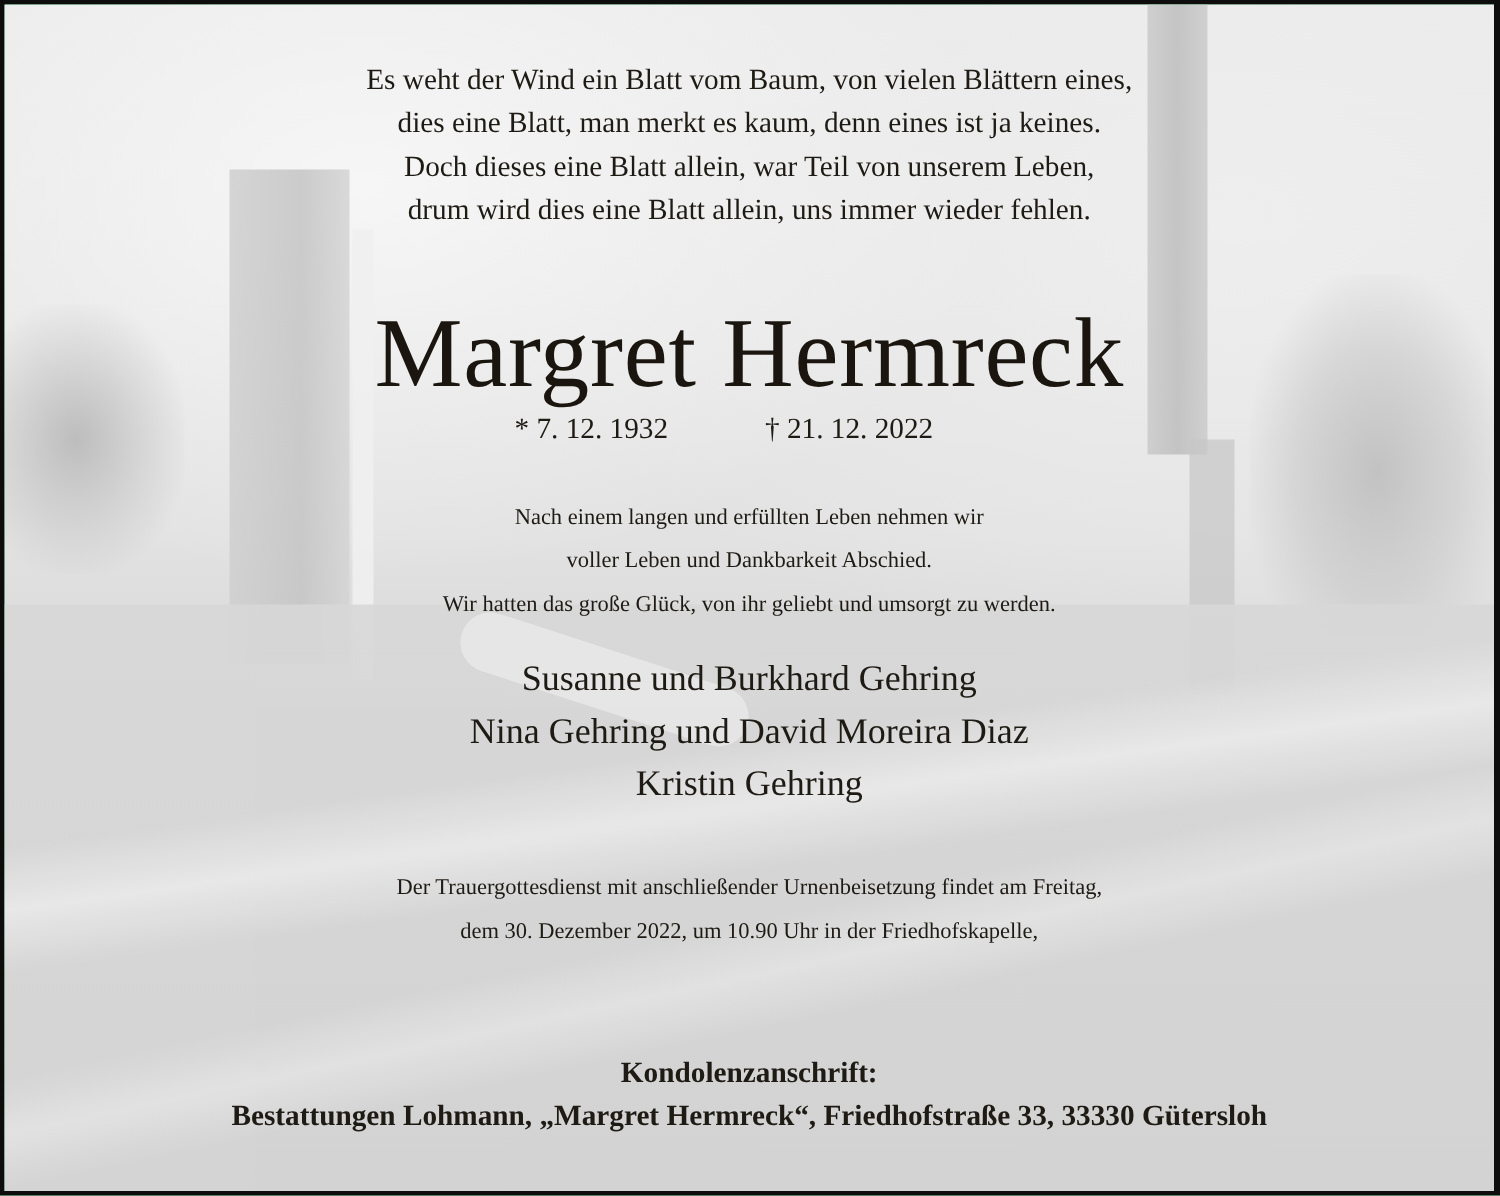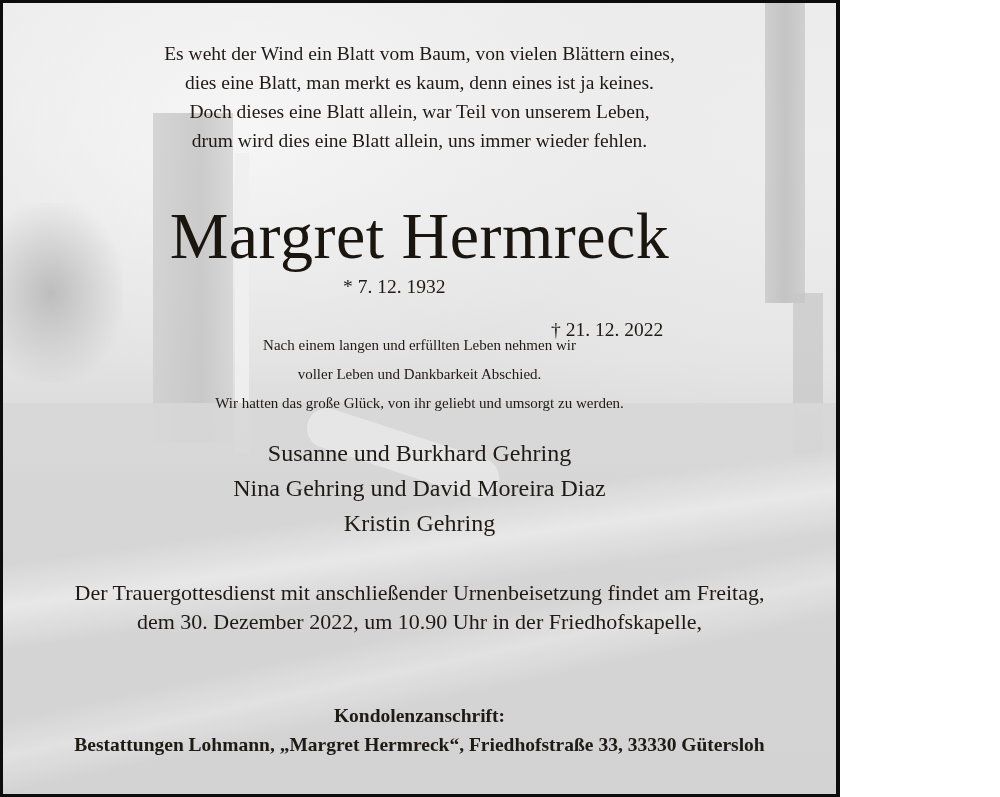--- a/index.html
+++ b/index.html
@@ -4,21 +4,21 @@
   <style>
     html, body { margin: 0; padding: 0; }
     body {
       width: 1000px; height: 797px; overflow: hidden;
       background: #ffffff;
       font-family: "Liberation Serif", "DejaVu Serif", serif;
       color: #1e1a14;
     }
     .notice {
       position: relative;
-      width: 840px; height: 797px;
+      width: 1000px; height: 797px;
       box-sizing: border-box;
       border: 3px solid #0d0d0d;
       border-right-width: 4px;
       overflow: hidden;
       background: #86efac;
     }
     
     .bg { position: absolute; inset: 0; z-index: 0; }
     .bg div { position: absolute; }
     .sky {
@@ -81,32 +81,32 @@
     .name {
       position: absolute; left: 0; right: 0; top: 198px;
       font-size: 66px; line-height: 70px; letter-spacing: 0.5px;
       color: #1a150e;
     }
     .dates {
       position: absolute; left: 0; right: 0; top: 269px;
       font-size: 19.5px; line-height: 30px;
     }
     .dates .birth { position: absolute; left: 340px; }
-    .dates .death { position: absolute; left: 548px; margin-top: 43px; }
+    .dates .death { position: absolute; left: 507px; }
     .message {
       position: absolute; left: 0; right: 0; top: 328px;
       font-size: 15px; line-height: 29px;
     }
     .family {
       position: absolute; left: 0; right: 0; top: 433px;
       font-size: 24px; line-height: 35px;
     }
     .service {
       position: absolute; left: 0; right: 0; top: 575px;
-      font-size: 22px; line-height: 29px;
+      font-size: 15px; line-height: 29px;
     }
     .condolence {
       position: absolute; left: 0; right: 0; top: 698px;
       font-size: 19.5px; line-height: 29px; font-weight: bold;
     }
     .line { white-space: nowrap; }
   </style>
 </head>
 <body>
 

